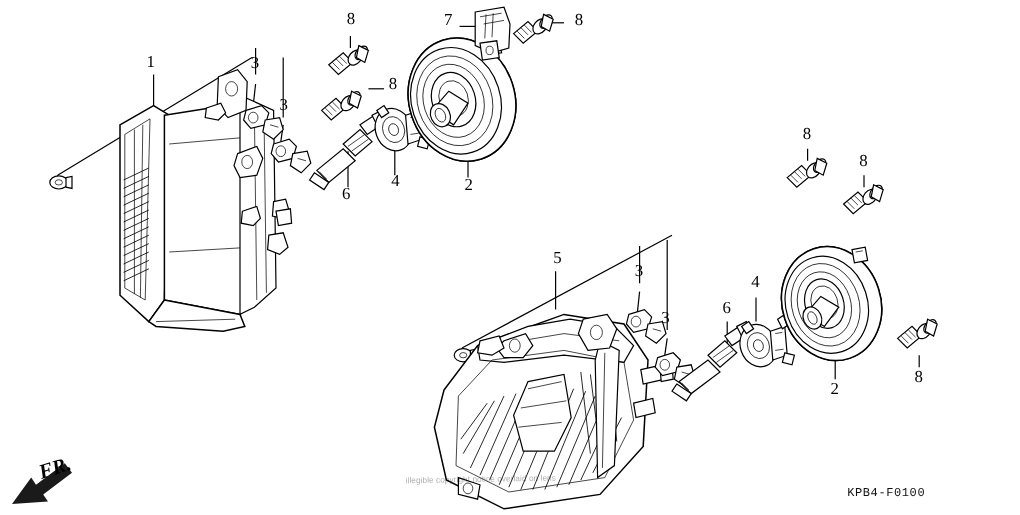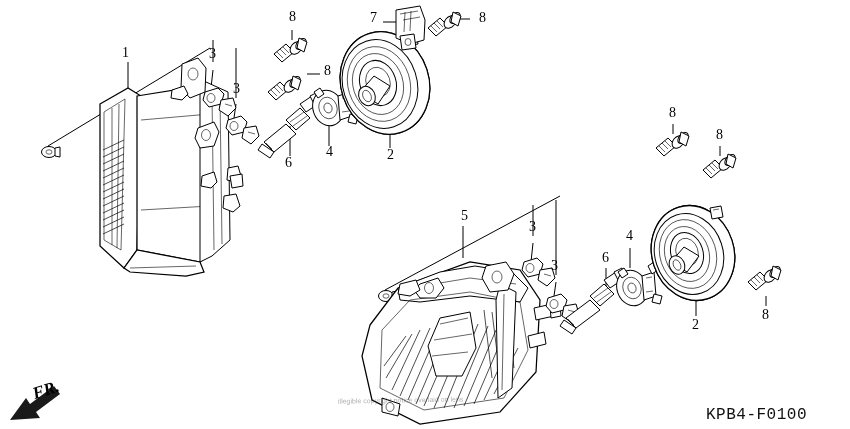--- a/index.html
+++ b/index.html
@@ -2,21 +2,21 @@
 <html><head>
 <meta charset="utf-8">
 <style>
   html,body{margin:0;padding:0;background:#ffffff;}
   body{width:850px;height:429px;position:relative;overflow:hidden;
        font-family:"Liberation Serif", serif;color:#000;}
   #diagram{position:absolute;left:0;top:0;width:850px;height:429px;}
   .lbl{position:absolute;font-family:"Liberation Serif", serif;font-size:14px;
        line-height:14px;color:#000;user-select:none;}
   #partno{position:absolute;left:706px;top:406px;font-family:"Liberation Mono", monospace;
-          font-size:16px;letter-spacing:0.5px;color:#111;}
+          font-size:10px;letter-spacing:0.5px;color:#111;}
   #frtext{position:absolute;left:30px;top:385px;font-family:"Liberation Serif", serif;
           font-weight:bold;font-style:italic;font-size:17px;color:#000;
           transform:rotate(-18deg);transform-origin:0 0;}
   #watermark{position:absolute;left:338px;top:396px;width:190px;font-size:7px;
              color:rgba(40,40,40,0.38);font-family:"Liberation Sans",sans-serif;
              white-space:nowrap;transform:rotate(-1deg);pointer-events:none;}
   svg{display:block;}
   .ln{stroke:#000;stroke-width:1;fill:none;}
   .out{stroke:#000;stroke-width:1.25;fill:#fff;}
   .out2{stroke:#000;stroke-width:1;fill:#fff;}

